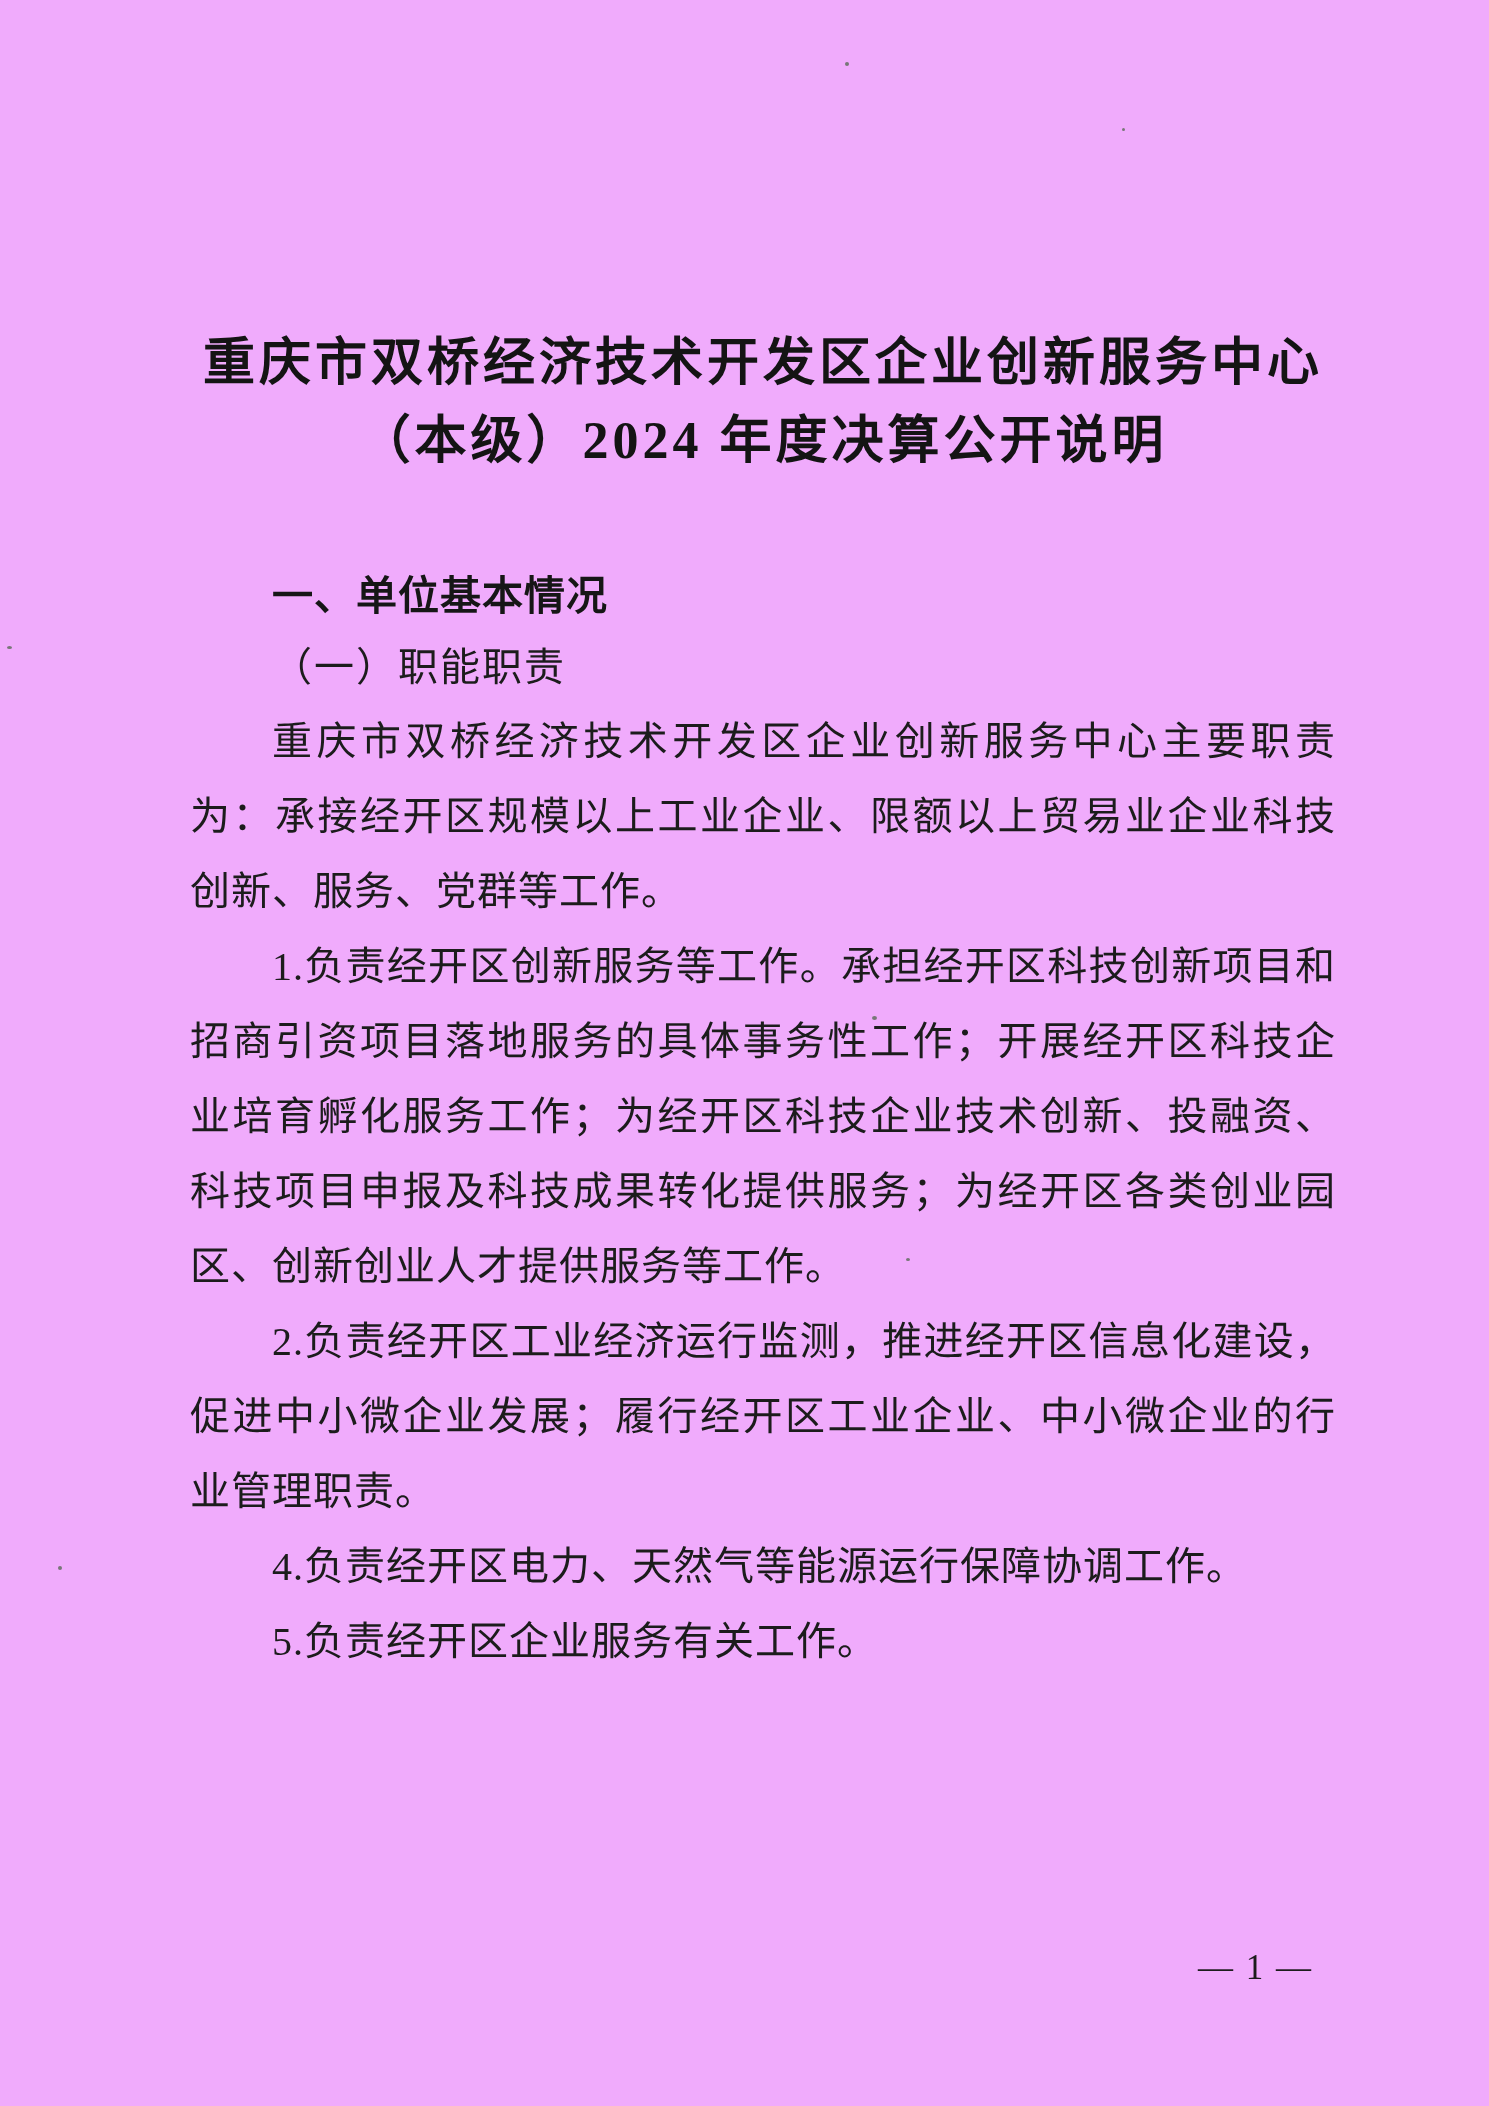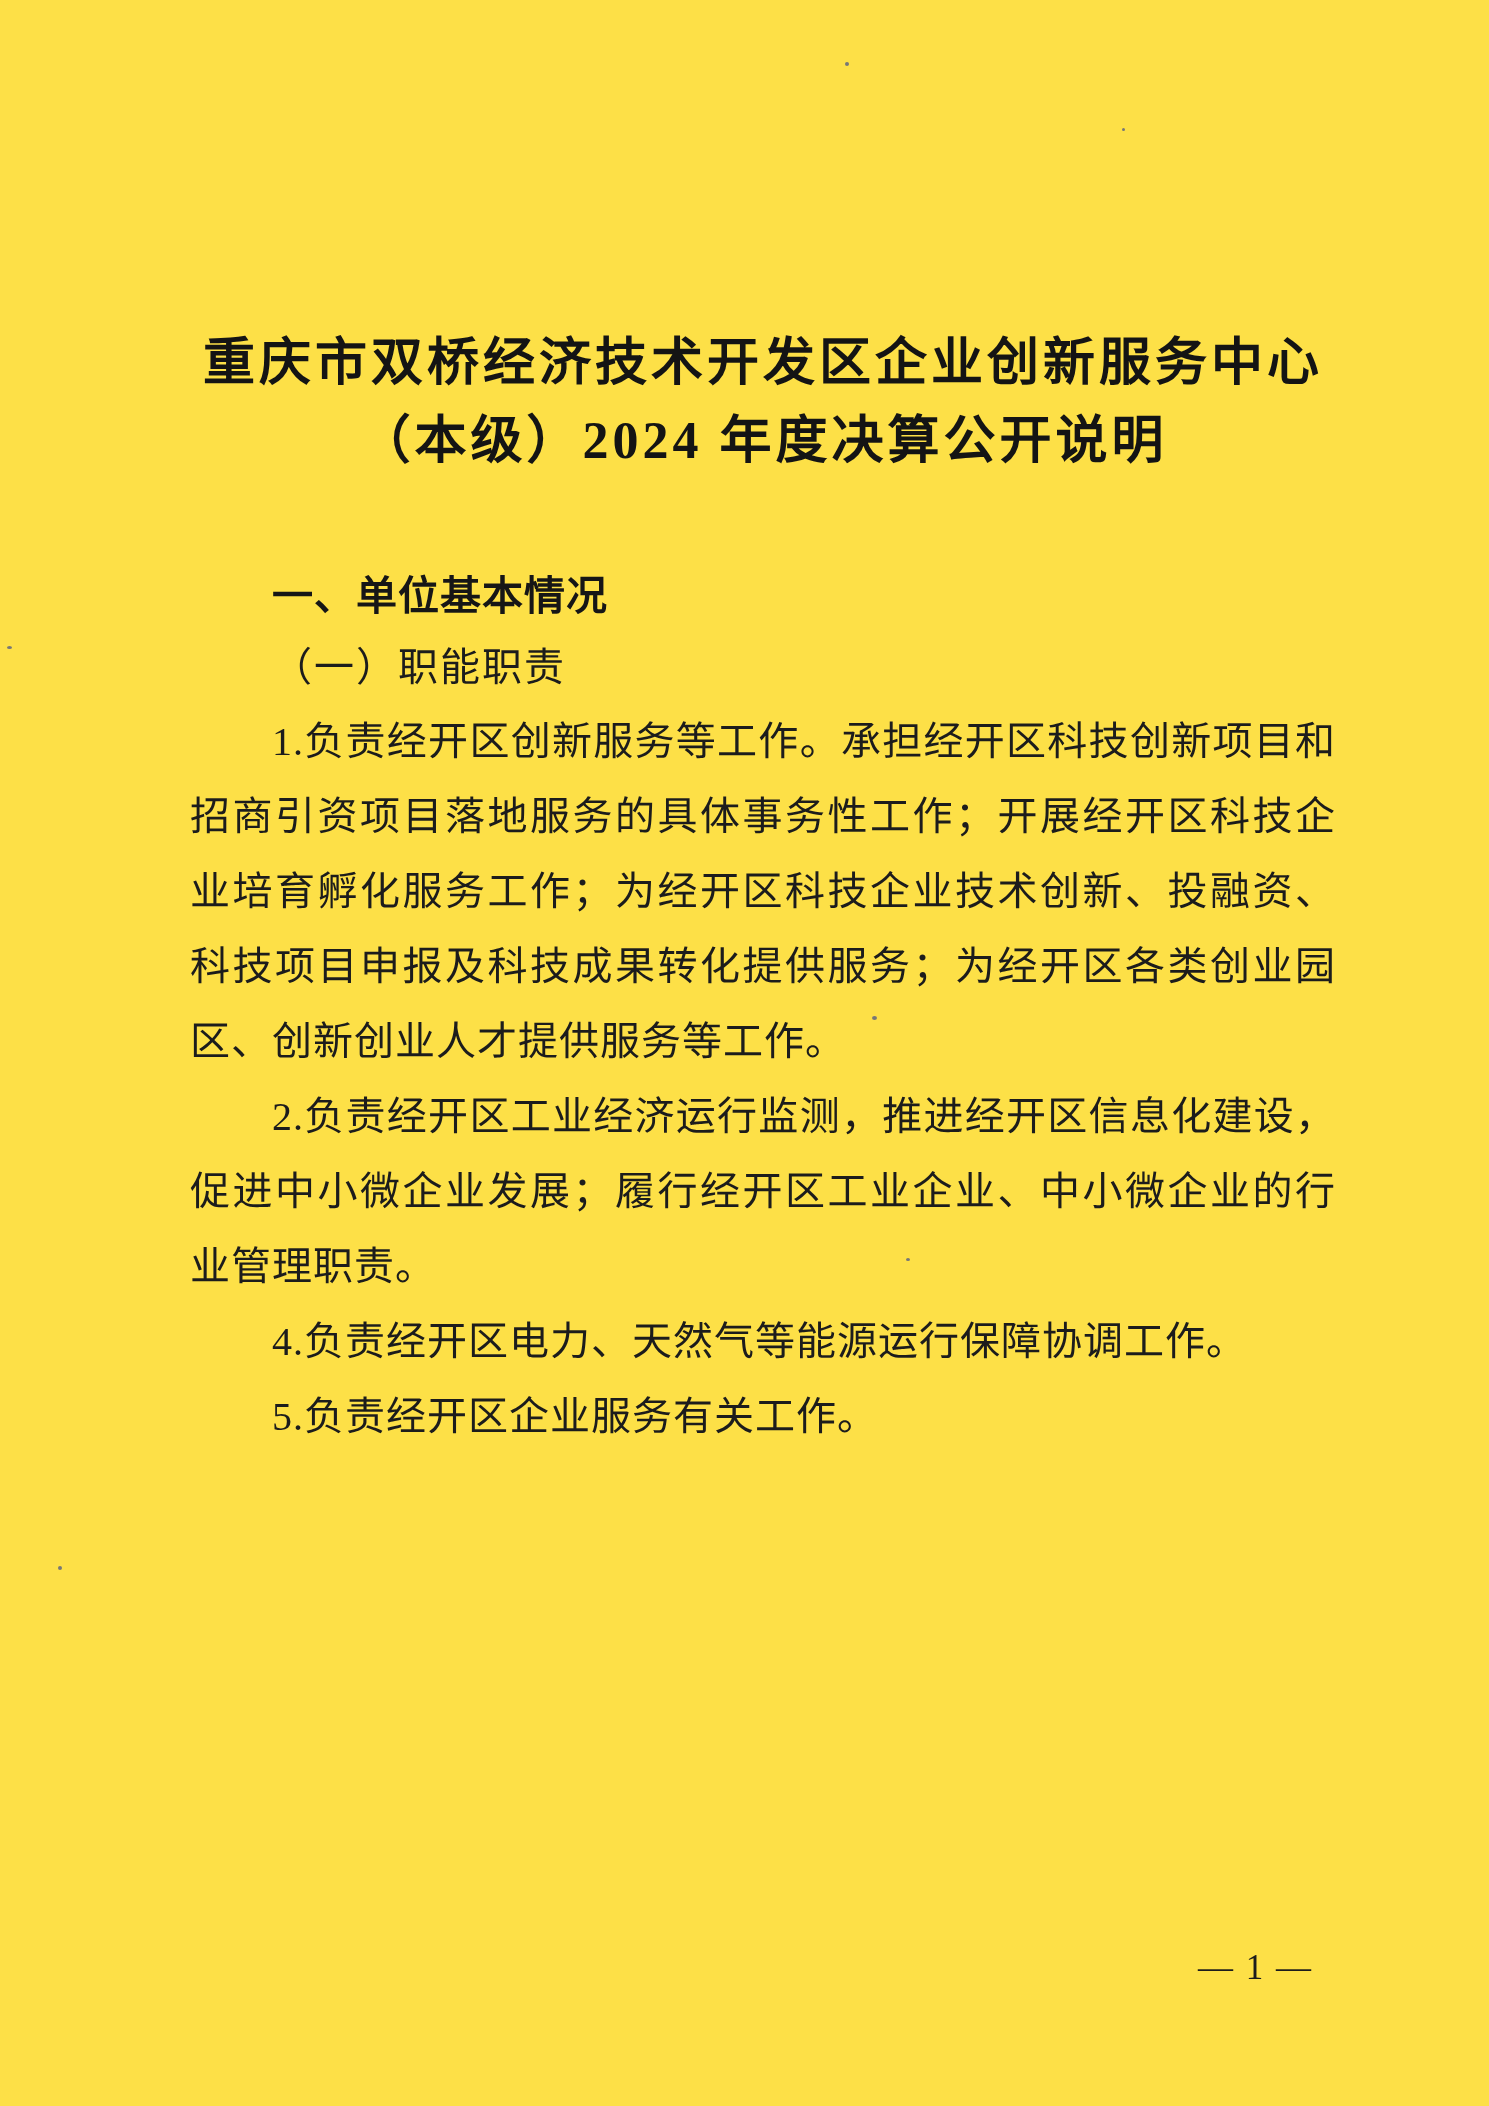--- a/index.html
+++ b/index.html
@@ -84,32 +84,33 @@
   .speck.s1 { left: 845px;  top: 62px;   width: 4px; height: 4px; }
   .speck.s2 { left: 1122px; top: 128px;  width: 3px; height: 3px; }
   .speck.s3 { left: 872px;  top: 1016px; width: 5px; height: 4px; }
   .speck.s4 { left: 906px;  top: 1258px; width: 4px; height: 3px; }
   .speck.s5 { left: 58px;   top: 1566px; width: 4px; height: 4px; }
   .speck.s6 { left: 7px;    top: 646px;  width: 5px; height: 3px; }
 </style>
 </head>
 <body>
 
-<div class="page" style="background: #fde047; color: rgb(28, 28, 28);">
+<div class="page" style="background: #f0abfc; color: rgb(28, 28, 28);">
 
   <h1 class="doc-title">
     <span class="title-line">重庆市双桥经济技术开发区企业创新服务中心</span>
     <span class="title-line">（本级）2024 年度决算公开说明</span>
   </h1>
 
   <h2 class="section-heading">一、单位基本情况</h2>
 
   <h3 class="subsection-heading">（一）职能职责</h3>
 
   <div class="body-text">
+    <p>重庆市双桥经济技术开发区企业创新服务中心主要职责为：承接经开区规模以上工业企业、限额以上贸易业企业科技创新、服务、党群等工作。</p>
     <p>1.负责经开区创新服务等工作。承担经开区科技创新项目和招商引资项目落地服务的具体事务性工作；开展经开区科技企业培育孵化服务工作；为经开区科技企业技术创新、投融资、科技项目申报及科技成果转化提供服务；为经开区各类创业园区、创新创业人才提供服务等工作。</p>
     <p>2.负责经开区工业经济运行监测，推进经开区信息化建设，促进中小微企业发展；履行经开区工业企业、中小微企业的行业管理职责。</p>
     <p>4.负责经开区电力、天然气等能源运行保障协调工作。</p>
     <p>5.负责经开区企业服务有关工作。</p>
   </div>
 
   <div class="page-footer">— 1 —</div>
 
   <span class="speck s1"></span>
   <span class="speck s2"></span>

